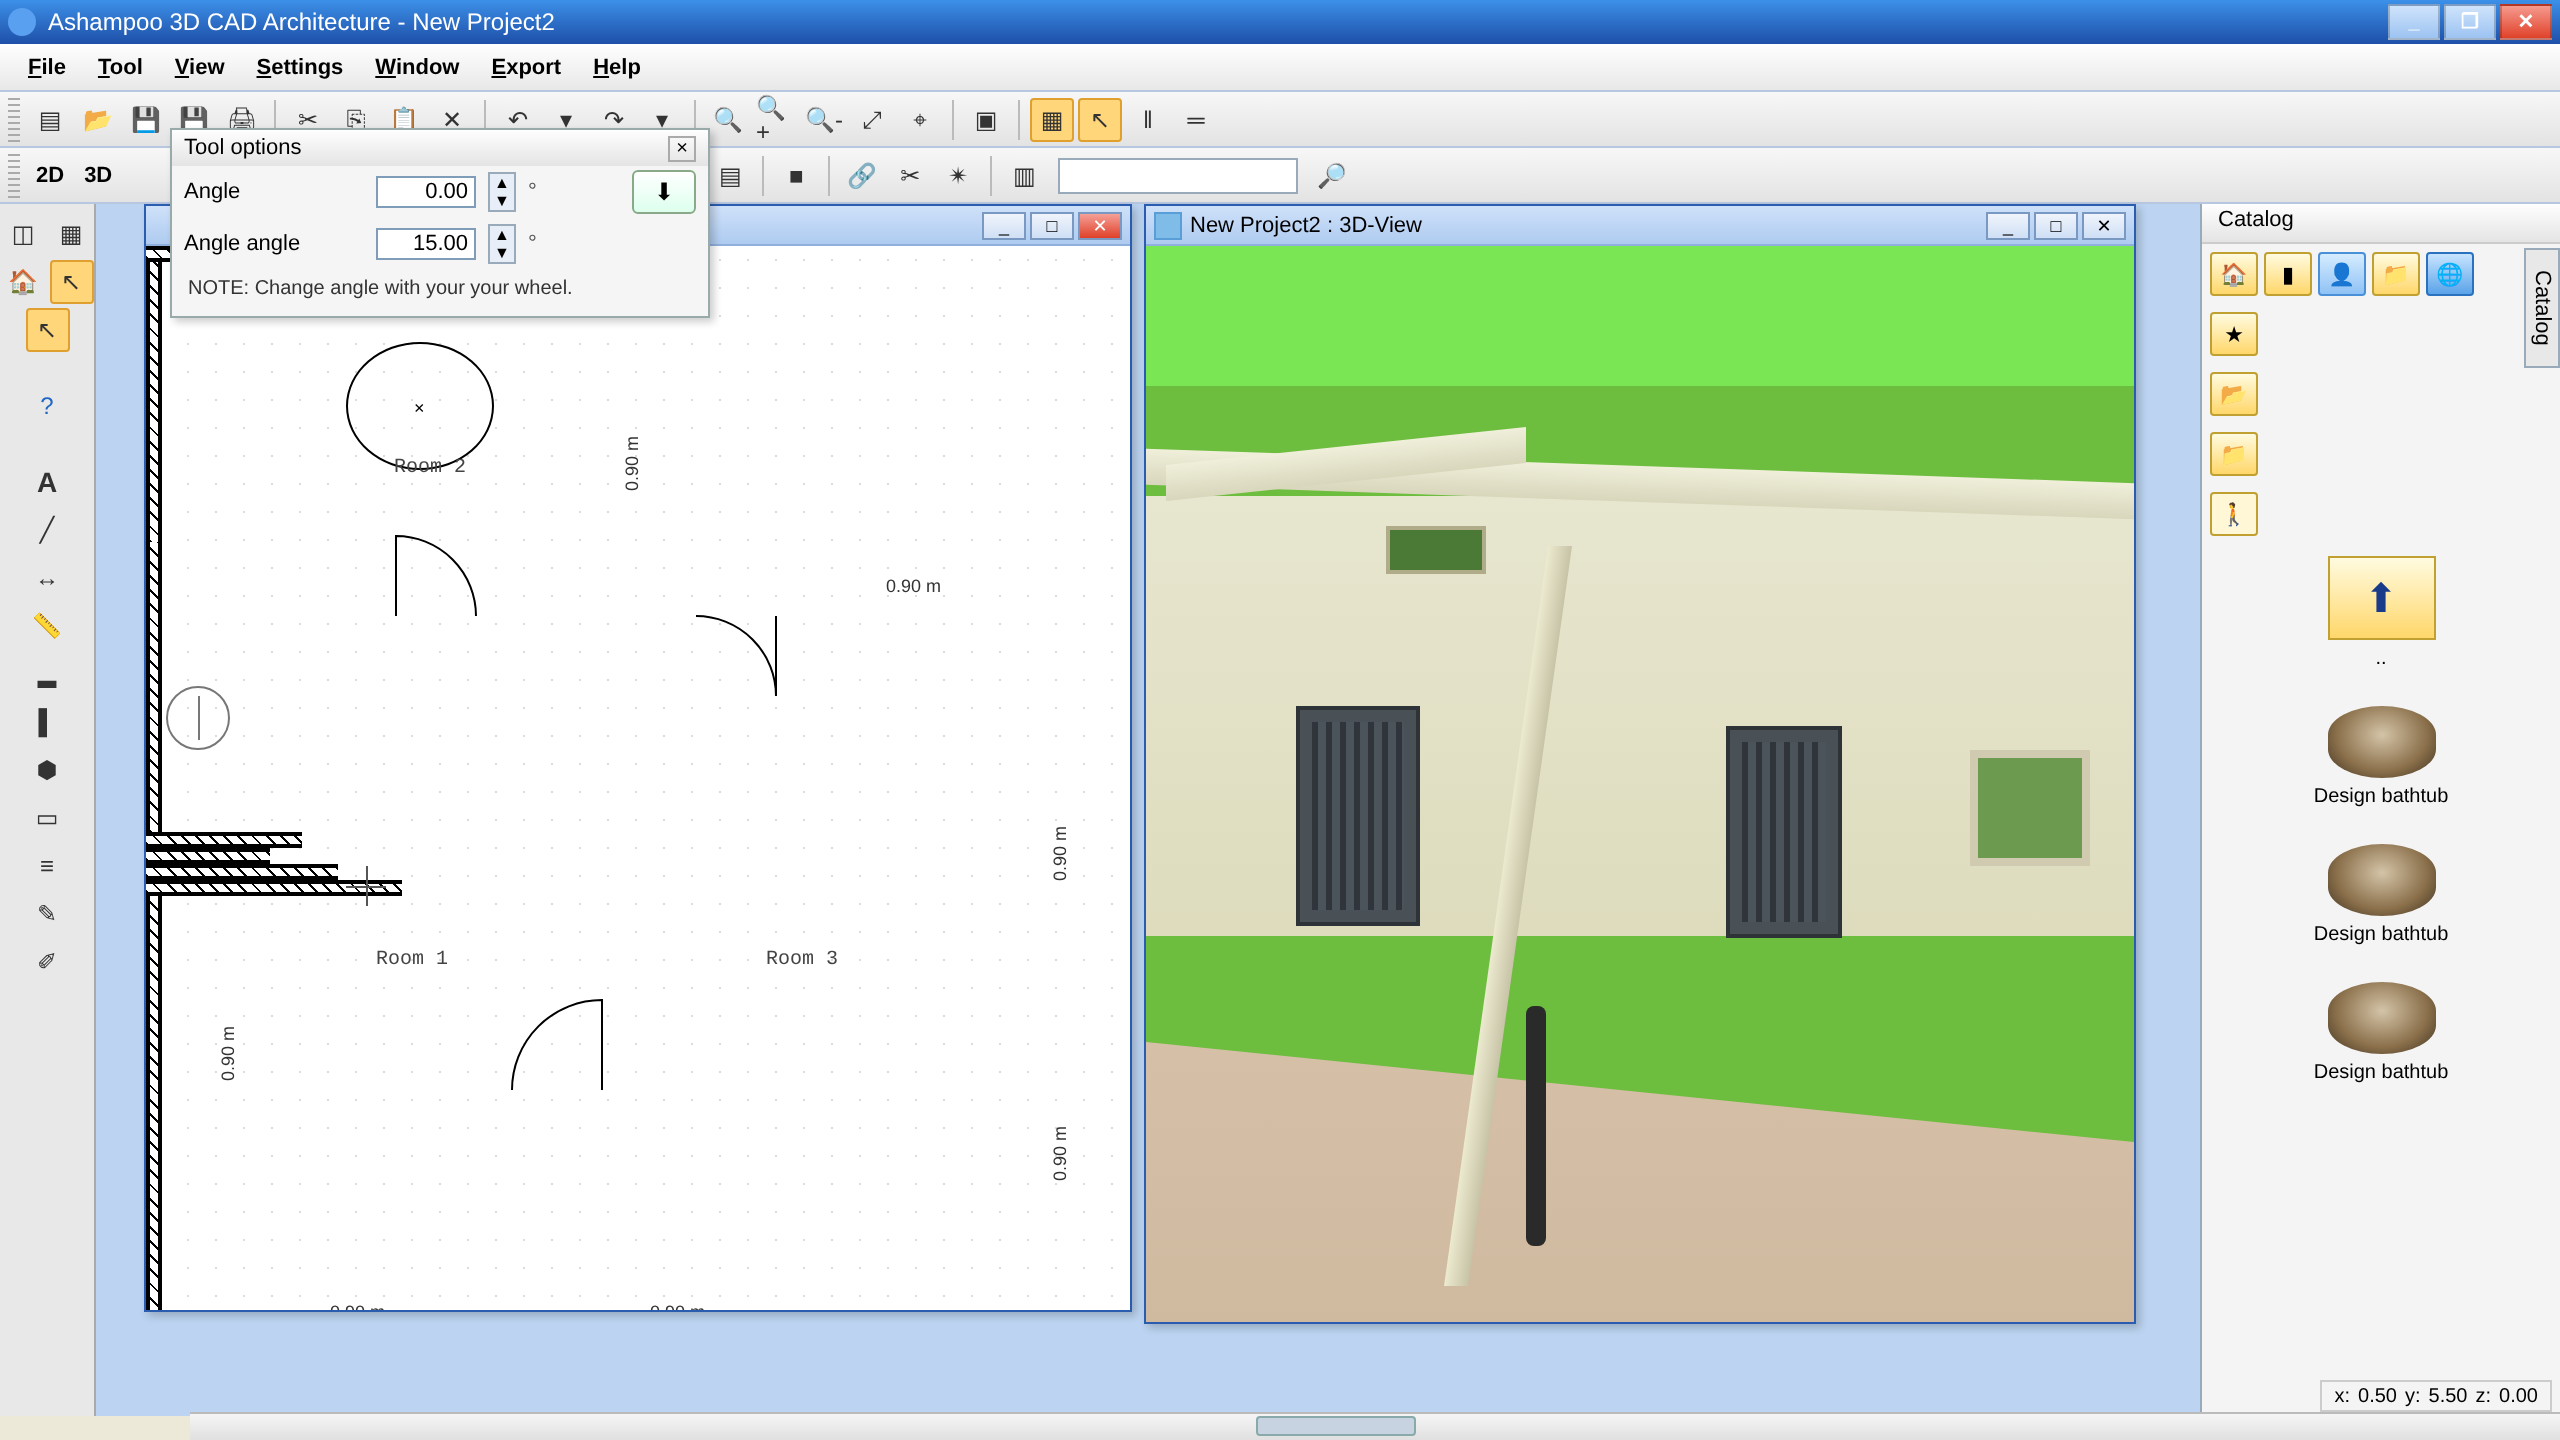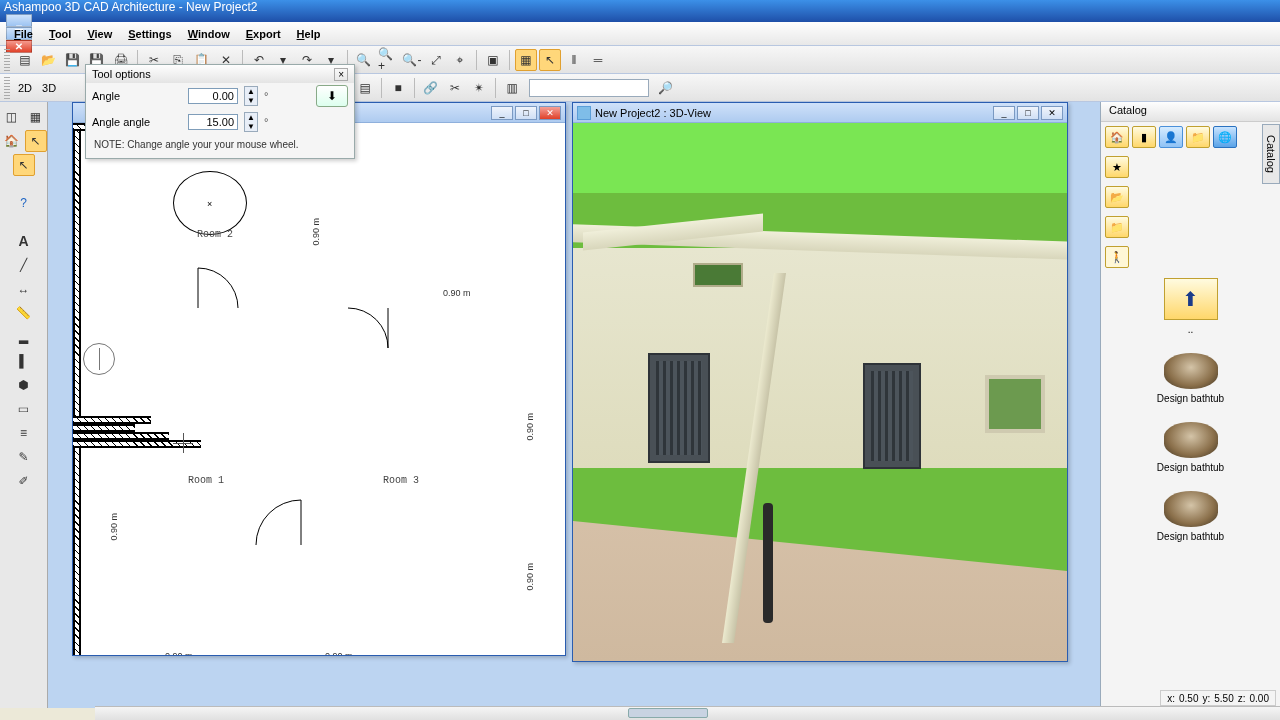--- a/index.html
+++ b/index.html
@@ -1,38 +1,38 @@
 <!DOCTYPE html>
 <html><head>
 <meta charset="utf-8">
 <style>
 * { box-sizing: border-box; margin: 0; padding: 0; font-family: "Segoe UI", Tahoma, sans-serif; }
 body { width: 1280px; height: 720px; overflow: hidden; background: #ece9d8; font-size: 11px; color: #000; }
 
 
-.titlebar { height: 22px; background: linear-gradient(to bottom,#3c90e8,#1e4fa8); display:flex; padding:0 4px; color:#fff; font-size:12px;flex-direction:column; }
+.titlebar { height: 22px; background: linear-gradient(to bottom,#3c90e8,#1e4fa8); display:flex; align-items:center; padding:0 4px; color:#fff; font-size:12px; }
 .titlebar .app-icon { width:14px; height:14px; background:#5aa0f0; border-radius:50%; margin-right:6px; }
 .titlebar .spacer { flex:1; }
 .titlebar .winbtn { width:26px; height:18px; margin-left:2px; display:flex; align-items:center; justify-content:center; font-weight:bold; font-size:10px; border:1px solid rgba(0,0,0,.2); }
 .titlebar .min{background:linear-gradient(#cfe3fb,#9cc3f2);} 
 .titlebar .max{background:linear-gradient(#cfe3fb,#9cc3f2);} 
 .titlebar .close{background:linear-gradient(#f59a8e,#e0422a); color:#fff;}
 
 
 .menubar { height:24px; background:linear-gradient(#fefefe,#e8e8e8); border-bottom:1px solid #b8c7e0; display:flex; align-items:center; padding:0 6px; }
 .menubar span { padding:3px 8px; cursor:default; text-decoration:underline; text-decoration-color:transparent;font-weight:bold;}
 .menubar span:first-letter{text-decoration:underline;}
 
 
 .toolbar { height:28px; background:linear-gradient(#f7f7f7,#e3e3e3); border-bottom:1px solid #b8c7e0; display:flex; align-items:center; padding:0 4px; gap:2px;}
 .tb-grip { width:6px; height:22px; background:repeating-linear-gradient(to bottom,#aaa 0,#aaa 1px,transparent 1px,transparent 3px); margin-right:2px;}
 .tb-btn { width:22px; height:22px; display:flex; align-items:center; justify-content:center; border:1px solid transparent; border-radius:2px; cursor:pointer; color:#333;}
 .tb-sep { width:1px; height:20px; background:#bbb; margin:0 3px;}
 .tb-btn.active{background:#ffd77a;border-color:#e0a030;}
-.tb-txt{font-size:11px;font-weight:normal;padding:0 4px;}
+.tb-txt{font-size:11px;font-weight:bold;padding:0 4px;}
 
 
 .workspace { position:absolute; top:102px; bottom:12px; left:0; right:0; display:flex; background:#bcd4f1;}
 .left-tools { width:48px; background:#e8e8e8; border-right:1px solid #aaa; display:flex; flex-direction:column; align-items:center; padding-top:4px; gap:2px;}
 .left-tools .tb-btn{width:22px;height:22px;font-size:13px;}
 .left-tools .row{display:flex;gap:2px;}
 
 .mdi { flex:1; position:relative; background:#bcd4f1; padding:6px;}
 .mdi-win { position:absolute; background:#fff; border:1px solid #2a5db0; box-shadow:2px 2px 4px rgba(0,0,0,.2);}
 .mdi-title { height:20px; background:linear-gradient(#cfe1f9,#aecbf0); display:flex;align-items:center; padding:0 4px; font-size:11px; border-bottom:1px solid #8fb0dc;}
@@ -249,21 +249,21 @@
   </div>
   <div class="row">
     <span style="width:90px">Angle angle</span>
     <input value="15.00" style="">
     <div class="spin">
         <div>▲</div>
         <div>▼</div>
       </div>
     <span class="deg">°</span>
   </div>
-  <div class="note">NOTE: Change angle your your mouse wheel.</div>
+  <div class="note">NOTE: Change angle with your your wheel.</div>
 </div>
 
 <div class="workspace">
 
   <div class="left-tools">
     <div class="row">
       <div class="tb-btn">
           <span class="ic">◫</span>
         </div>
       <div class="tb-btn">

